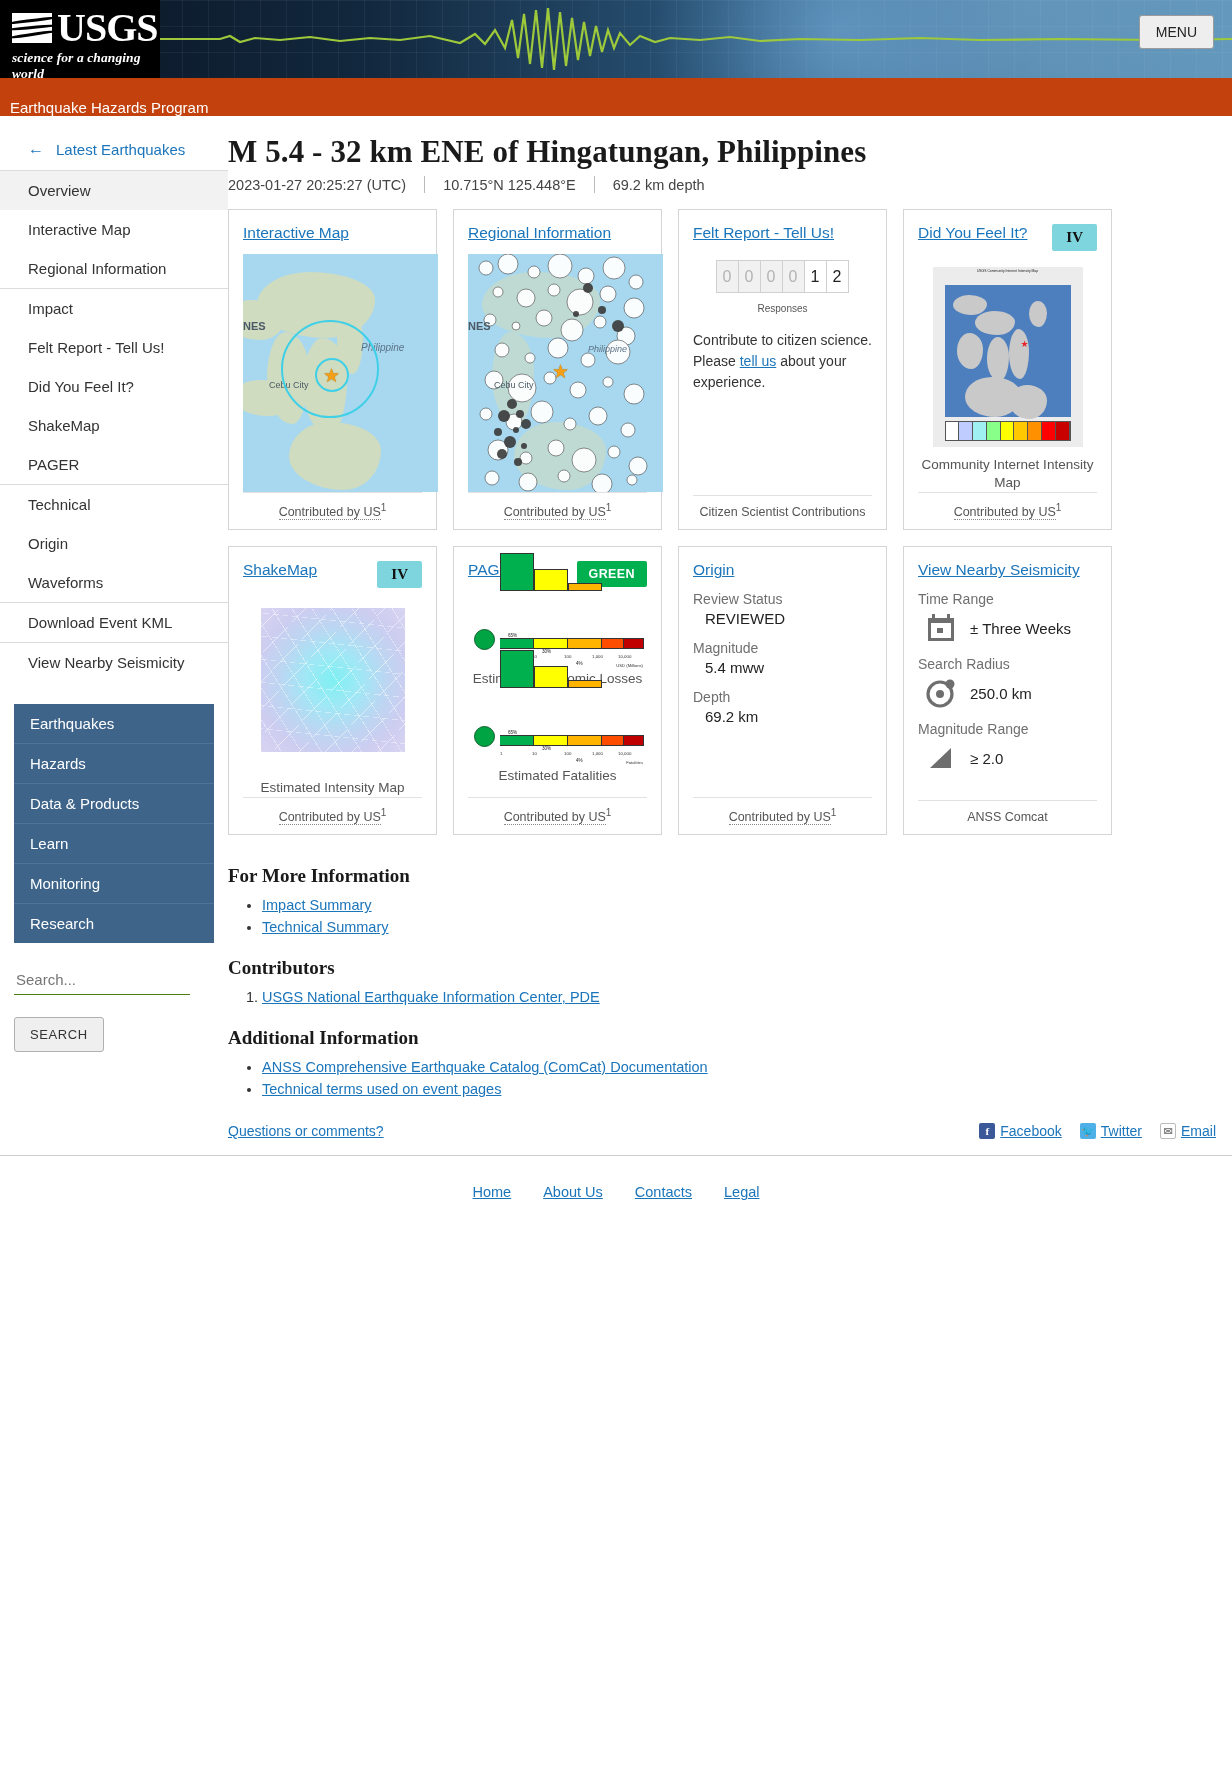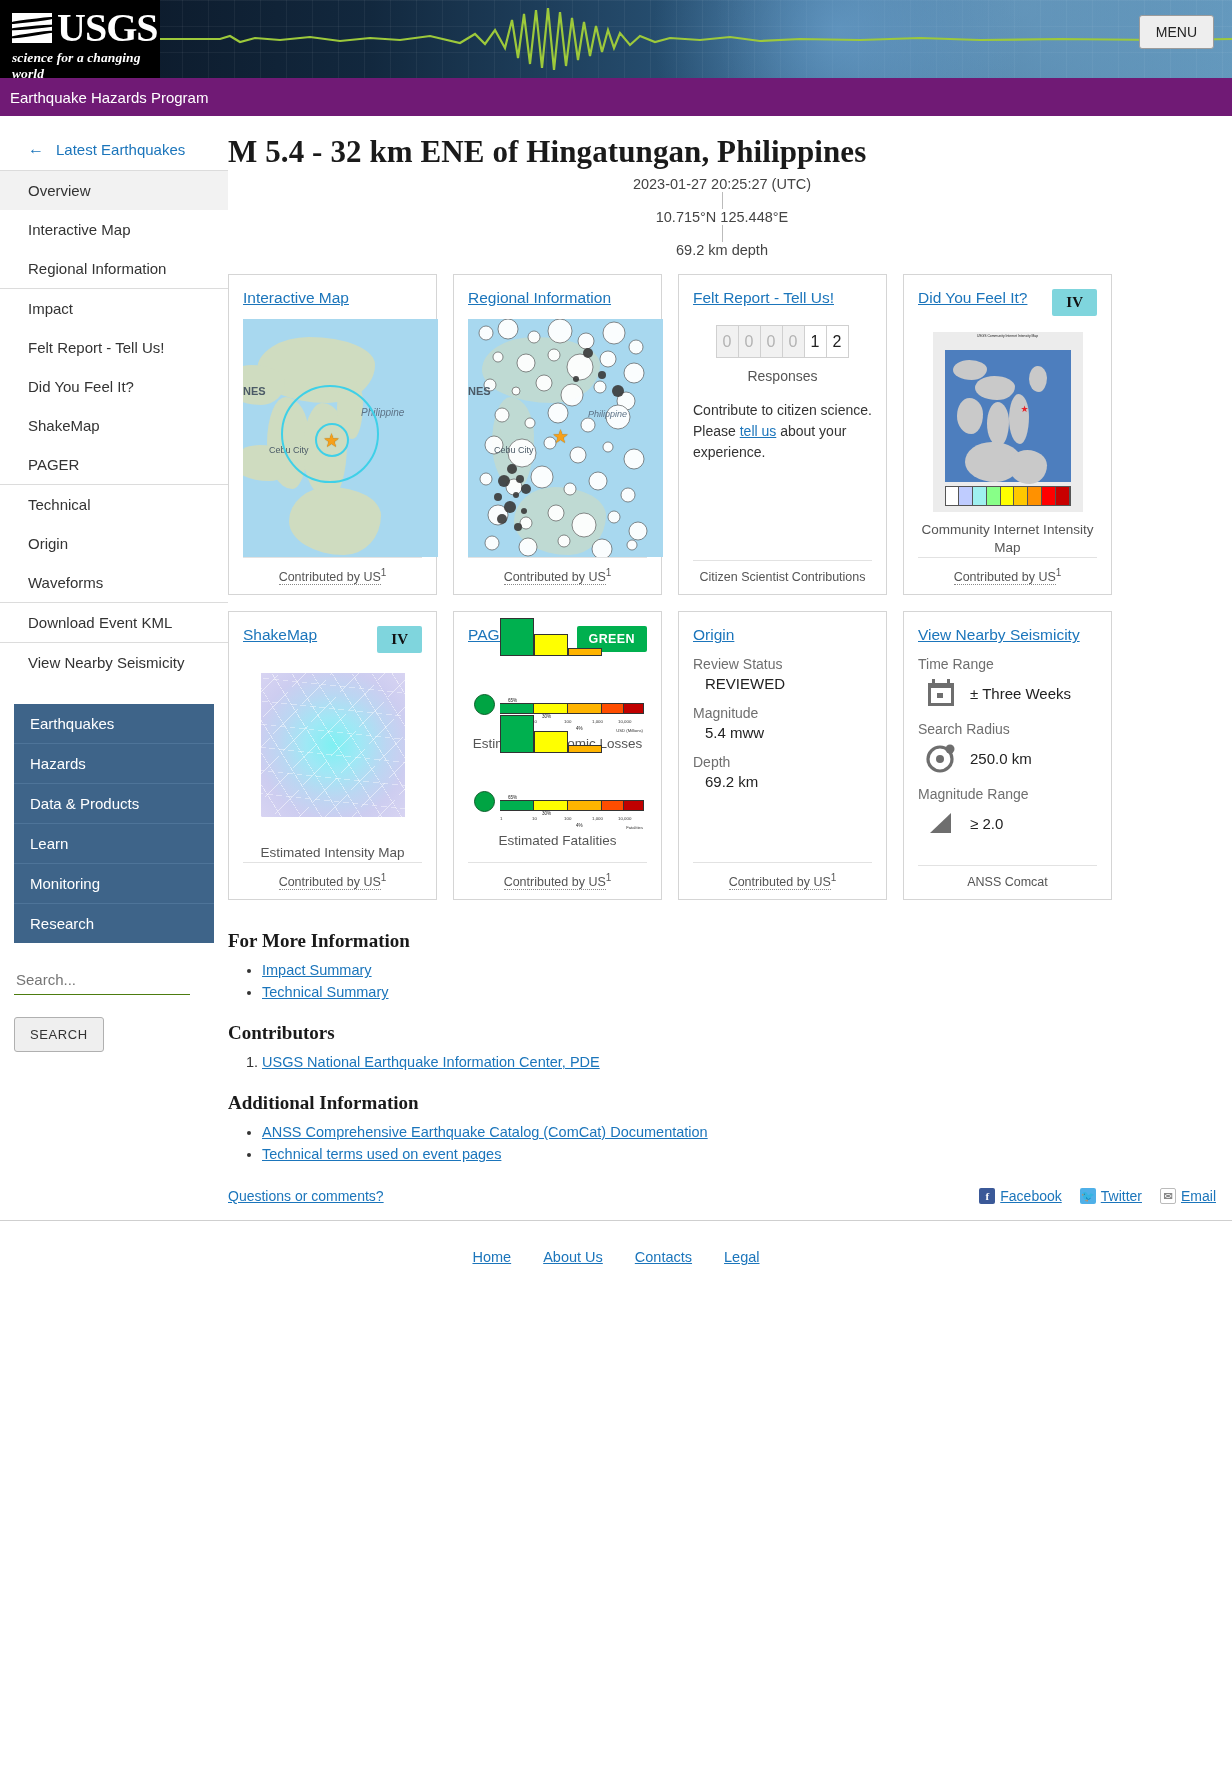--- a/index.html
+++ b/index.html
@@ -79,25 +79,25 @@
     background: #eee;
     border: 1px solid #9b9b9b;
     border-radius: 3px;
     color: #222;
     font-size: 14px;
     padding: 8px 16px;
     cursor: pointer;
     font-family: "Liberation Sans", sans-serif;
   }
   .program-bar {
-    background: #701a75;
+    background: #c2410c;
     color: #fff;
     height: 38px;
     display: flex;
-    align-items: center;
+    align-items: flex-end;
     padding-left: 10px;
     font-size: 15px;
   }
 
   
   .page { display: flex; align-items: flex-start; }
   .sidebar { width: 228px; flex: 0 0 228px; padding: 14px 0 0 0; }
   .content { flex: 1; padding: 18px 16px 0 0; min-width: 0; }
 
   
@@ -163,21 +163,20 @@
     color: #1a1a1a;
     margin: 0 0 6px 0;
     letter-spacing: 0.1px;
   }
   .event-meta {
     font-size: 14.5px;
     color: #444;
     display: flex;
     align-items: center;
     margin-bottom: 16px;
-    flex-direction: column;
   }
   .event-meta .sep {
     display: inline-block;
     width: 1px; height: 17px;
     background: #bbb;
     margin: 0 18px;
   }
 
   
   .card-grid {
@@ -389,21 +388,21 @@
     color: #222;
     margin-left: -1px;
     font-family: "Liberation Sans", sans-serif;
   }
   .counter .digit.lead {
     background: #f1f1f1;
     color: #b3b3b3;
   }
   .responses-label {
     text-align: center;
-    font-size: 14px;
+    font-size: 10px;
     color: #555;
     margin-bottom: 16px;
   }
   .felt-text {
     font-size: 14px;
     color: #333;
     line-height: 1.5;
   }
   .felt-text a { color: #1b75bb; text-decoration: underline; cursor: pointer; }
 

